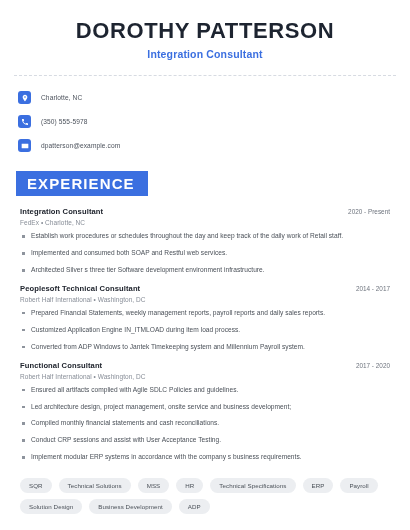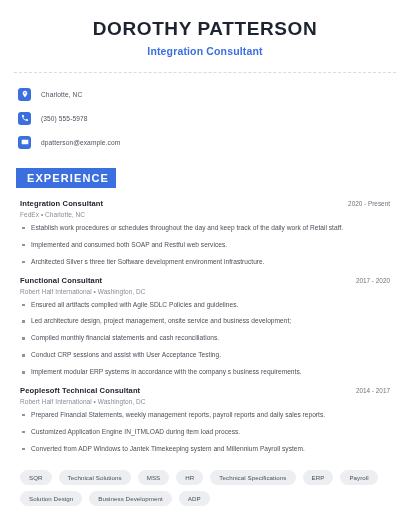--- a/index.html
+++ b/index.html
@@ -21,21 +21,21 @@
     padding: 0 14px;
     position: relative;
   }
 
   
   .header {
     padding-top: 18px;
     text-align: center;
   }
   .full-name {
-    font-size: 19px;
+    font-size: 22px;
     font-weight: bold;
     letter-spacing: 0.6px;
     color: #1d2430;
     line-height: 1.15;
   }
   .job-title {
     margin-top: 5px;
     font-size: 10.5px;
     font-weight: bold;
     color: #3b6fe0;
@@ -75,24 +75,24 @@
     color: #4c525c;
     letter-spacing: 0.1px;
   }
 
   
   .section { margin-top: 16px; }
   .sec-badge {
     display: inline-block;
     background: #3b6fe0;
     color: #ffffff;
-    font-size: 11px;
+    font-size: 15px;
     font-weight: bold;
     letter-spacing: 1.1px;
-    padding: 4px 7px 4px 11px;
+    padding: 4px 13px 4px 11px;
     margin-left: 2px;
   }
 
   
   .jobs { margin-top: 11px; padding-left: 6px; padding-right: 4px; }
   .job { margin-bottom: 9px; }
   .job-head {
     display: flex;
     justify-content: space-between;
     align-items: baseline;
@@ -209,51 +209,51 @@
       <div class="job">
         <div class="job-head">
           <span class="job-role">Integration Consultant</span>
           <span class="job-dates">2020 - Present</span>
         </div>
         <div class="job-company">FedEx • Charlotte, NC</div>
         <ul class="bullets">
           <li class="bullet">Establish work procedures or schedules throughout the day and keep track of the daily work of Retail staff.</li>
           <li class="bullet">Implemented and consumed both SOAP and Restful web services.</li>
           <li class="bullet">Architected Silver s three tier Software development environment infrastructure.</li>
+        </ul>
+      </div>
+
+      <div class="job">
+        <div class="job-head">
+          <span class="job-role">Peoplesoft Technical Consultant</span>
+          <span class="job-dates">2014 - 2017</span>
+        </div>
+        <div class="job-company">Robert Half International • Washington, DC</div>
+        <ul class="bullets">
+          <li class="bullet">Prepared Financial Statements, weekly management reports, payroll reports and daily sales reports.</li>
+          <li class="bullet">Customized Application Engine IN_ITMLOAD during item load process.</li>
+          <li class="bullet">Converted from ADP Windows to Jantek Timekeeping system and Millennium Payroll system.</li>
         </ul>
       </div>
 
       <div class="job">
         <div class="job-head">
           <span class="job-role">Functional Consultant</span>
           <span class="job-dates">2017 - 2020</span>
         </div>
         <div class="job-company">Robert Half International • Washington, DC</div>
         <ul class="bullets">
           <li class="bullet">Ensured all artifacts complied with Agile SDLC Policies and guidelines.</li>
           <li class="bullet">Led architecture design, project management, onsite service and business development;</li>
           <li class="bullet">Compiled monthly financial statements and cash reconciliations.</li>
           <li class="bullet">Conduct CRP sessions and assist with User Acceptance Testing.</li>
           <li class="bullet">Implement modular ERP systems in accordance with the company s business requirements.</li>
         </ul>
       </div>
 
-      <div class="job">
-        <div class="job-head">
-          <span class="job-role">Peoplesoft Technical Consultant</span>
-          <span class="job-dates">2014 - 2017</span>
-        </div>
-        <div class="job-company">Robert Half International • Washington, DC</div>
-        <ul class="bullets">
-          <li class="bullet">Prepared Financial Statements, weekly management reports, payroll reports and daily sales reports.</li>
-          <li class="bullet">Customized Application Engine IN_ITMLOAD during item load process.</li>
-          <li class="bullet">Converted from ADP Windows to Jantek Timekeeping system and Millennium Payroll system.</li>
-        </ul>
-      </div>
-
     </div>
   </div>
 
   <div class="section">
 
     <div class="skills-wrap">
       <span class="pill">SQR</span>
       <span class="pill">Technical Solutions</span>
       <span class="pill">MSS</span>
       <span class="pill">HR</span>

